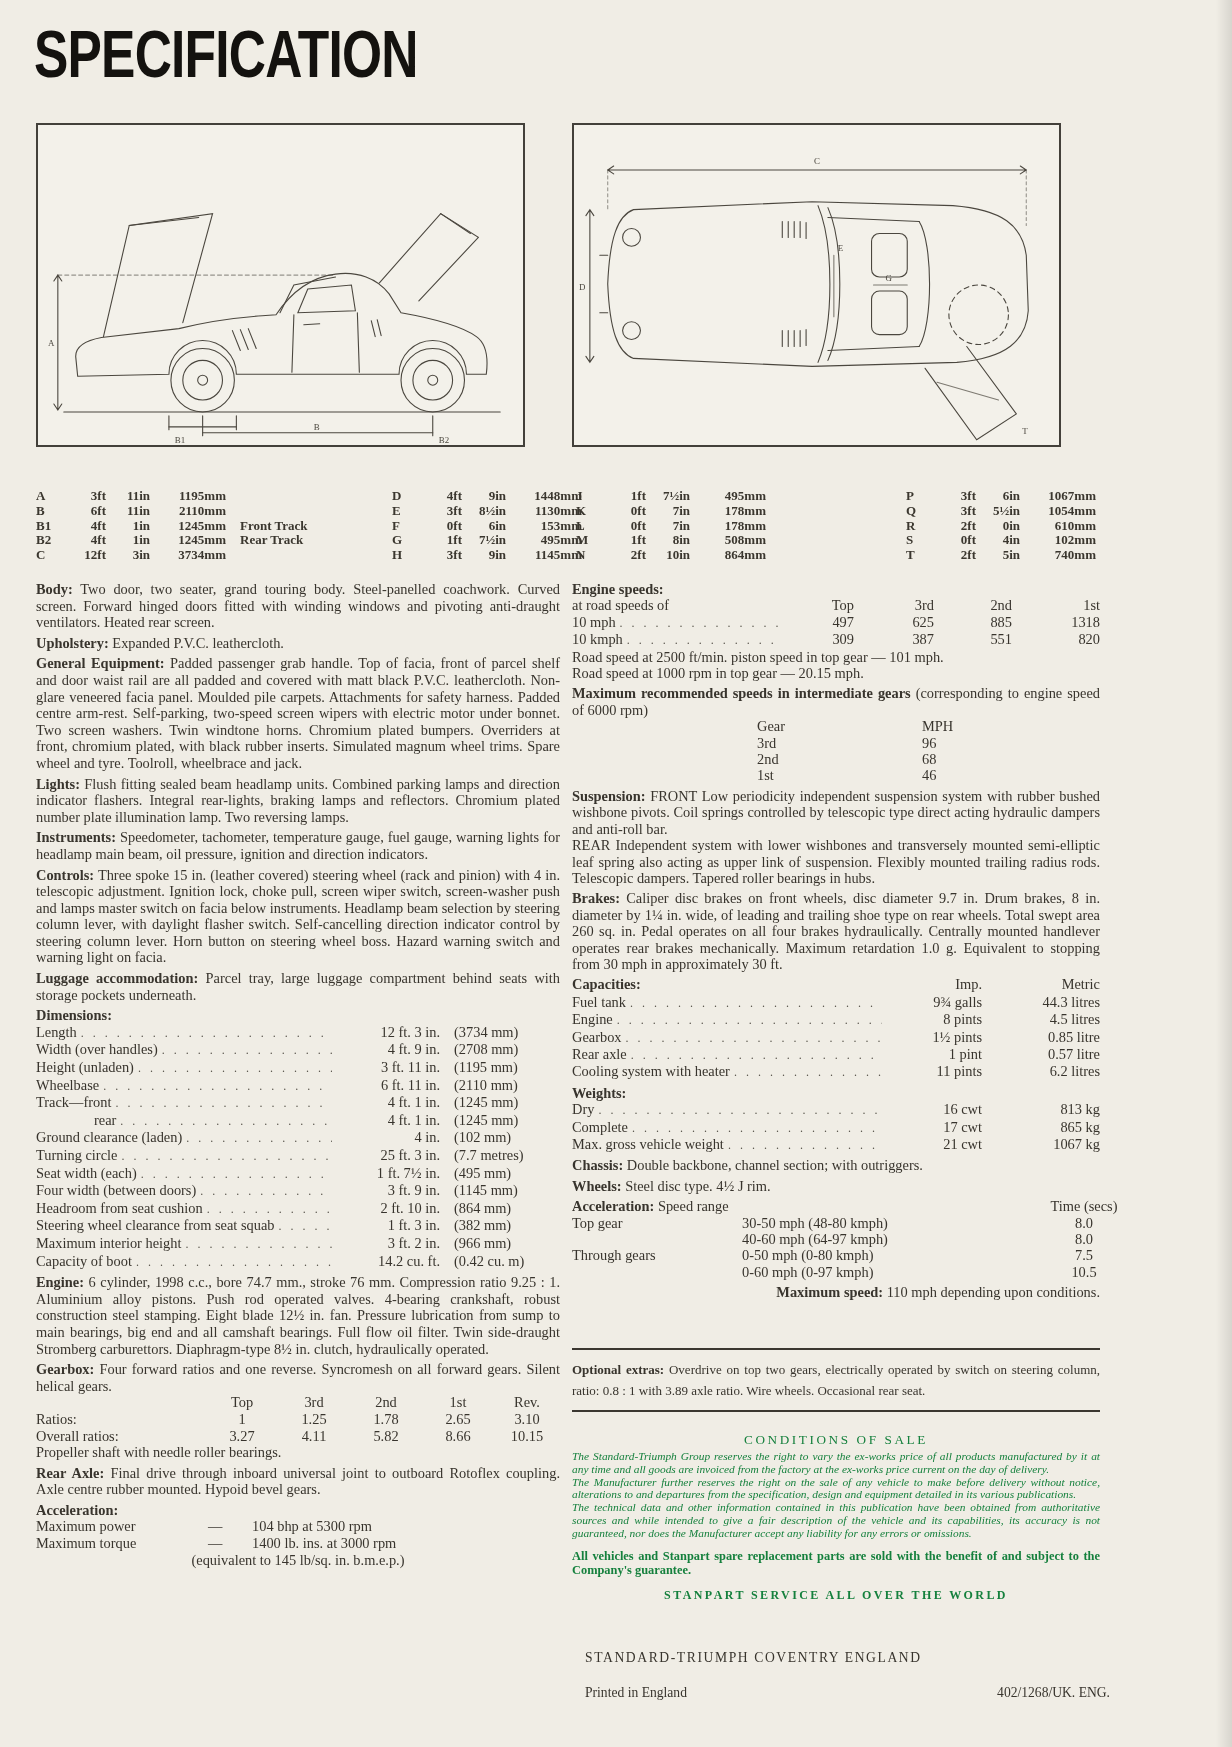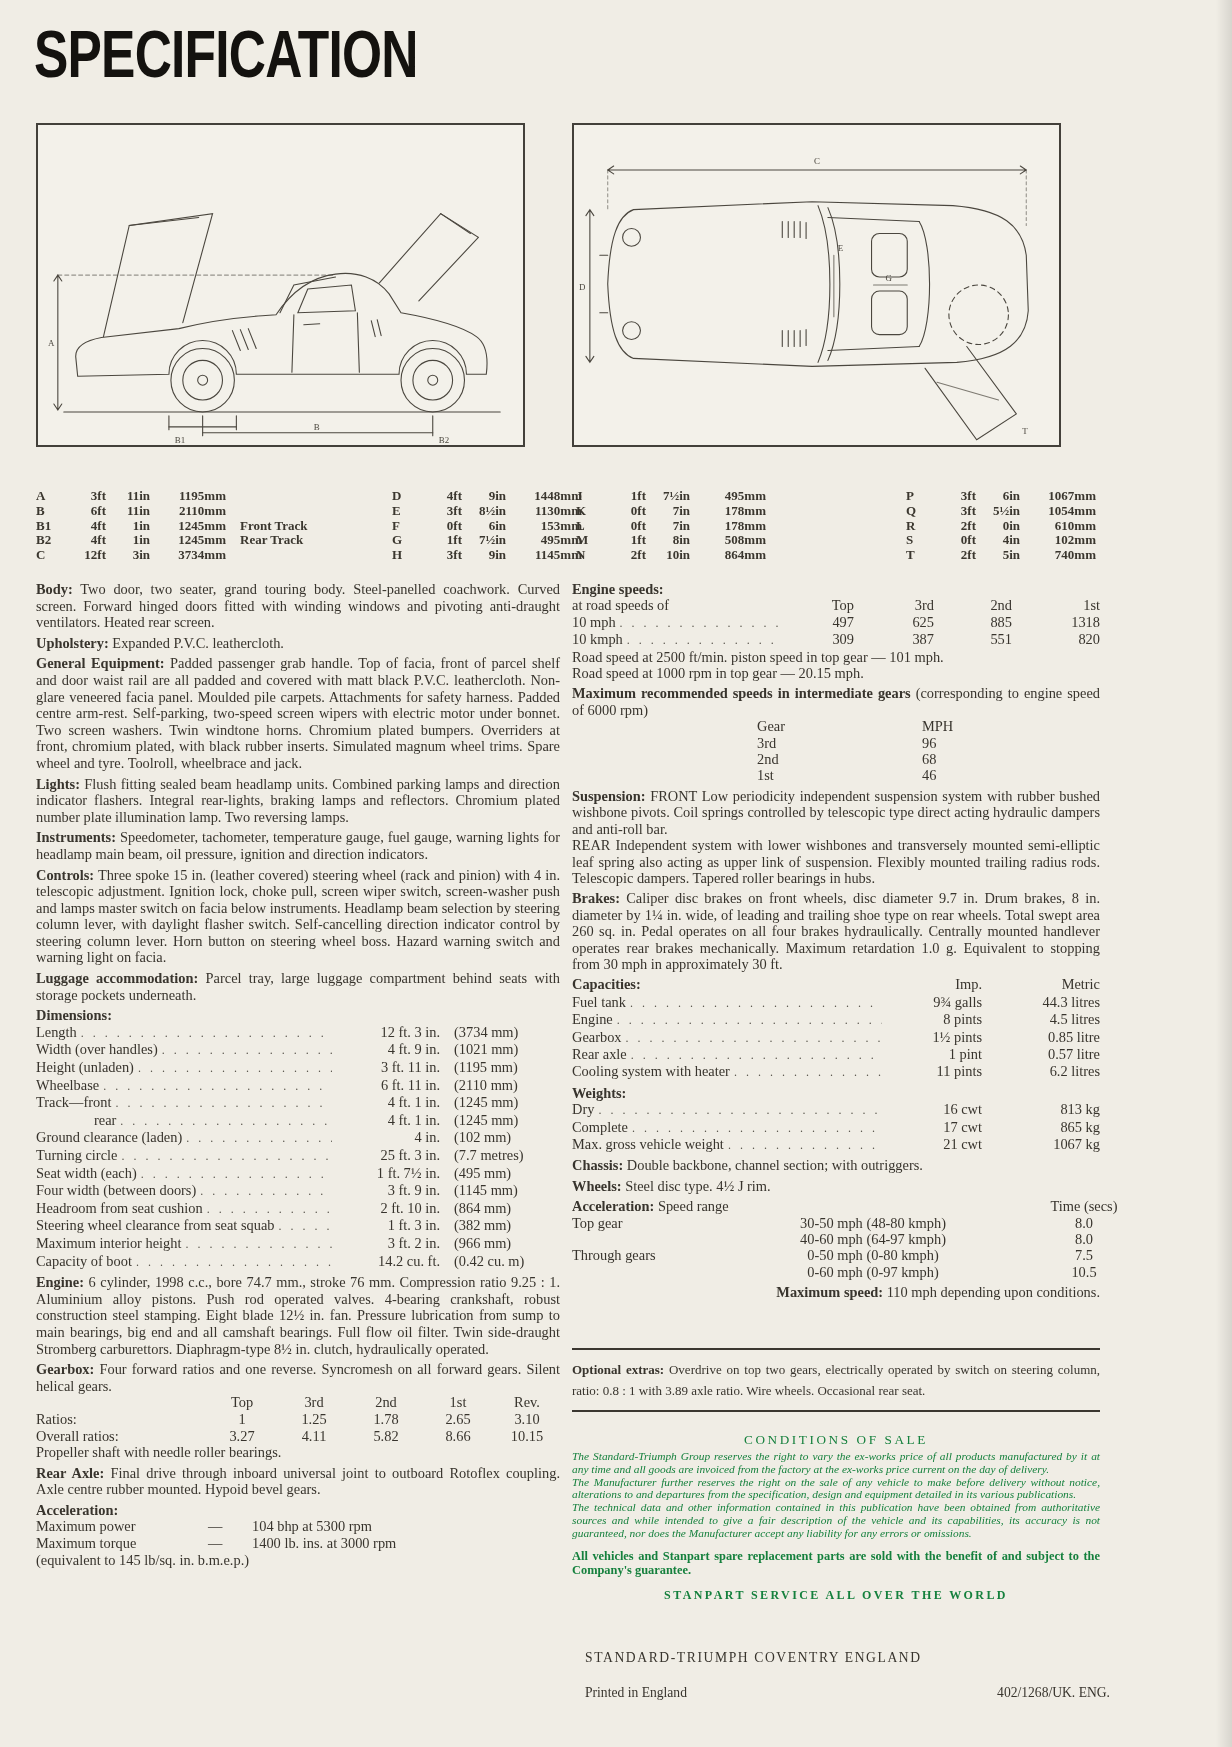--- a/index.html
+++ b/index.html
@@ -42,21 +42,21 @@
   .esgrid .ev{text-align:right;}
   .eslbl{display:flex;align-items:baseline;overflow:hidden;}
 
   .igrid{display:grid;grid-template-columns:185px 165px 1fr;text-align:left;}
 
   .cgrid{display:flex;align-items:baseline;text-align:left;white-space:nowrap;}
   .cimp{width:96px;text-align:right;}
   .cmet{width:118px;text-align:right;}
 
   .agrid{display:grid;grid-template-columns:138px 262px 96px 1fr;text-align:left;gap:32px;}
-  .agrid .ar{text-align:center;}
+  .agrid .ar{text-align:left;}
   .agrid .at{text-align:center;}
 
   .prow{display:flex;text-align:left;}
   .pl{width:172px;} .psep{width:44px;}
 
   .rule{border-top:2px solid #3b3730;}
   #optblock{position:absolute;left:572px;top:1348px;width:528px;font-size:13px;line-height:21px;text-align:justify;}
   #optblock .rule{margin:0 0 9px;}
   #optblock .rule2{margin:9px 0 0;}
 
@@ -335,21 +335,21 @@
       <div class="drow">
           <span>Length</span>
           <span class="leader"></span>
           <span class="dimp">12 ft. 3 in.</span>
           <span class="dmet">(3734 mm)</span>
         </div>
       <div class="drow">
           <span>Width (over handles)</span>
           <span class="leader"></span>
           <span class="dimp">4 ft. 9 in.</span>
-          <span class="dmet">(1021 mm)</span>
+          <span class="dmet">(2708 mm)</span>
         </div>
       <div class="drow">
           <span>Height (unladen)</span>
           <span class="leader"></span>
           <span class="dimp">3 ft. 11 in.</span>
           <span class="dmet">(1195 mm)</span>
         </div>
       <div class="drow">
           <span>Wheelbase</span>
           <span class="leader"></span>
@@ -460,21 +460,21 @@
       <div class="prow">
           <span class="pl">Maximum power</span>
           <span class="psep">—</span>
           <span>104 bhp at 5300 rpm</span>
         </div>
       <div class="prow">
           <span class="pl">Maximum torque</span>
           <span class="psep">—</span>
           <span>1400 lb. ins. at 3000 rpm</span>
         </div>
-      <p style="text-align:left;">(equivalent to 145 lb/sq. in. b.m.e.p.)</p>
+      <p style="text-align:center;">(equivalent to 145 lb/sq. in. b.m.e.p.)</p>
     </div>
   </div>
 
   <div class="col" id="rightcol">
     <div class="sec">
       <p style="text-align:left;"><b class="lead">Engine speeds:</b></p>
       <div class="esgrid">
           <span>at road speeds of</span>
           <span class="ev">Top</span>
           <span class="ev">3rd</span>

